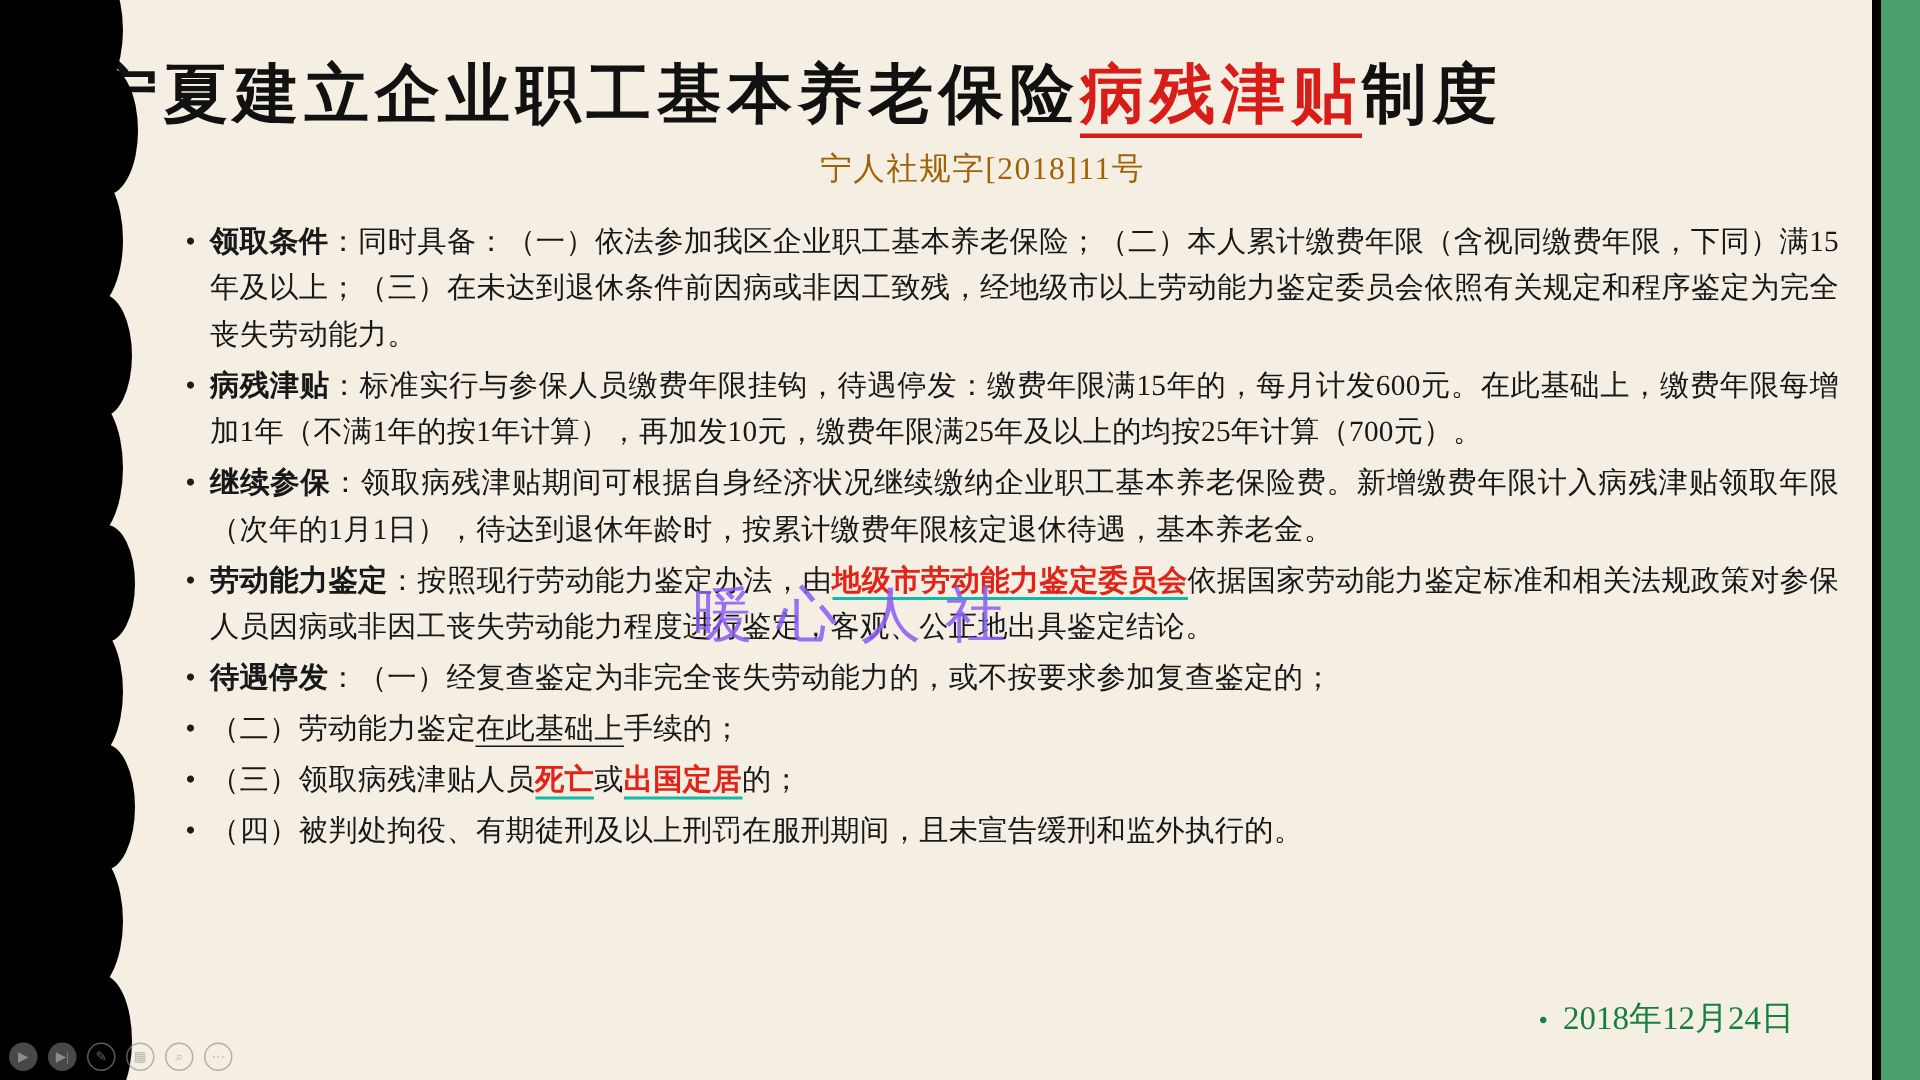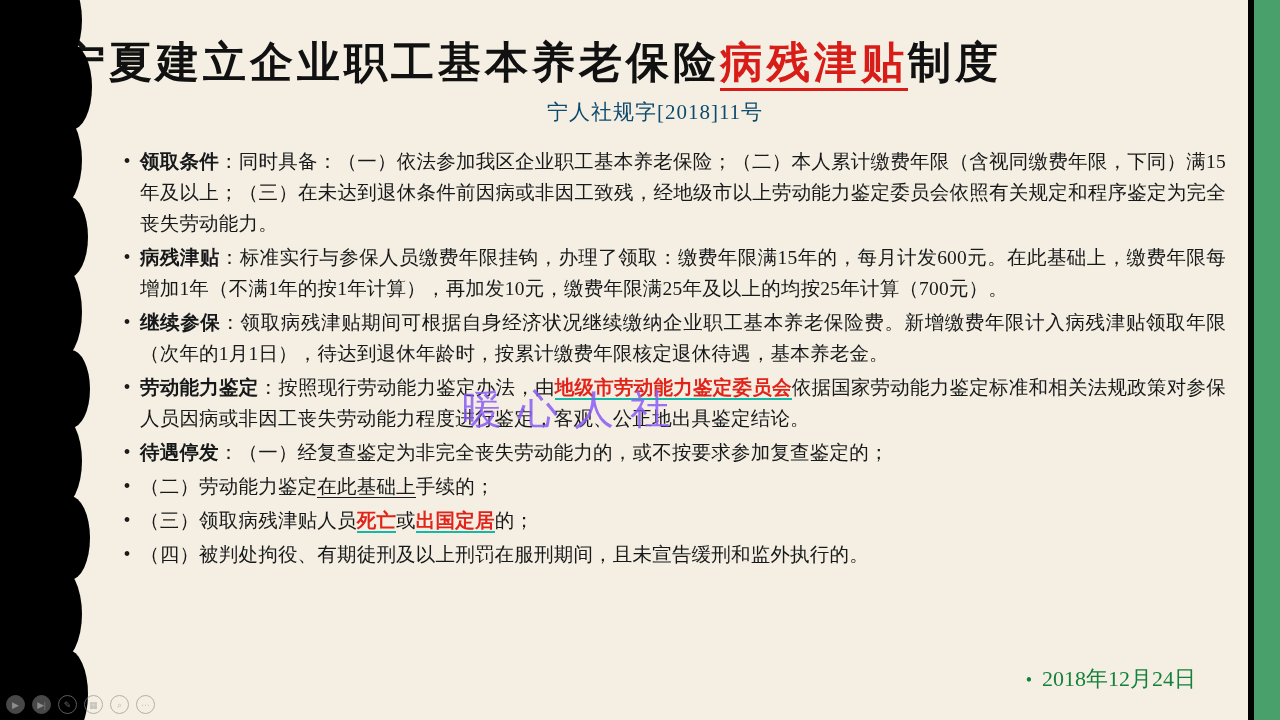--- a/index.html
+++ b/index.html
@@ -60,21 +60,21 @@
   .page-title .hl {
     color: #d81c18;
     border-bottom: 3px solid #d81c18;
     padding-bottom: 1px;
   }
   .doc-number {
     position: absolute;
     top: 98px; left: 0; right: 0;
     text-align: center;
     font-size: 21px;
-    color: #0c4a6e;
+    color: #a16207;
     letter-spacing: 1px;
   }
   .body-list {
     position: absolute;
     top: 146px;
     left: 52px;
     right: 22px;
   }
   .bullet-row {
     display: flex;
@@ -172,21 +172,21 @@
 
     <div class="body-list">
 
       <div class="bullet-row">
         <div class="bullet-dot">•</div>
         <div class="bullet-text"><b>领取条件</b><span>：同时具备：（一）依法参加我区企业职工基本养老保险；（二）本人累计缴费年限（含视同缴费年限，下同）满15年及以上；（三）在未达到退休条件前因病或非因工致残，经地级市以上劳动能力鉴定委员会依照有关规定和程序鉴定为完全丧失劳动能力。</span></div>
       </div>
 
       <div class="bullet-row">
         <div class="bullet-dot">•</div>
-        <div class="bullet-text"><b>病残津贴</b><span>：标准实行与参保人员缴费年限挂钩，办理了领取：缴费年限满15年的，每月计发600元。在此基础上，缴费年限每增加1年（不满1年的按1年计算），再加发10元，缴费年限满25年及以上的均按25年计算（700元）。</span></div>
+        <div class="bullet-text"><b>病残津贴</b><span>：标准实行与参保人员缴费年限挂钩，待遇停发：缴费年限满15年的，每月计发600元。在此基础上，缴费年限每增加1年（不满1年的按1年计算），再加发10元，缴费年限满25年及以上的均按25年计算（700元）。</span></div>
       </div>
 
       <div class="bullet-row">
         <div class="bullet-dot">•</div>
         <div class="bullet-text"><b>继续参保</b><span>：领取病残津贴期间可根据自身经济状况继续缴纳企业职工基本养老保险费。新增缴费年限计入病残津贴领取年限（次年的1月1日），待达到退休年龄时，按累计缴费年限核定退休待遇，基本养老金。</span></div>
       </div>
 
       <div class="bullet-row">
         <div class="bullet-dot">•</div>
         <div class="bullet-text"><b>劳动能力鉴定</b><span>：按照现行劳动能力鉴定办法，由</span><span class="red-u">地级市劳动能力鉴定委员会</span><span>依据国家劳动能力鉴定标准和相关法规政策对参保人员因病或非因工丧失劳动能力程度进行鉴定，客观、公正地出具鉴定结论。</span></div>

